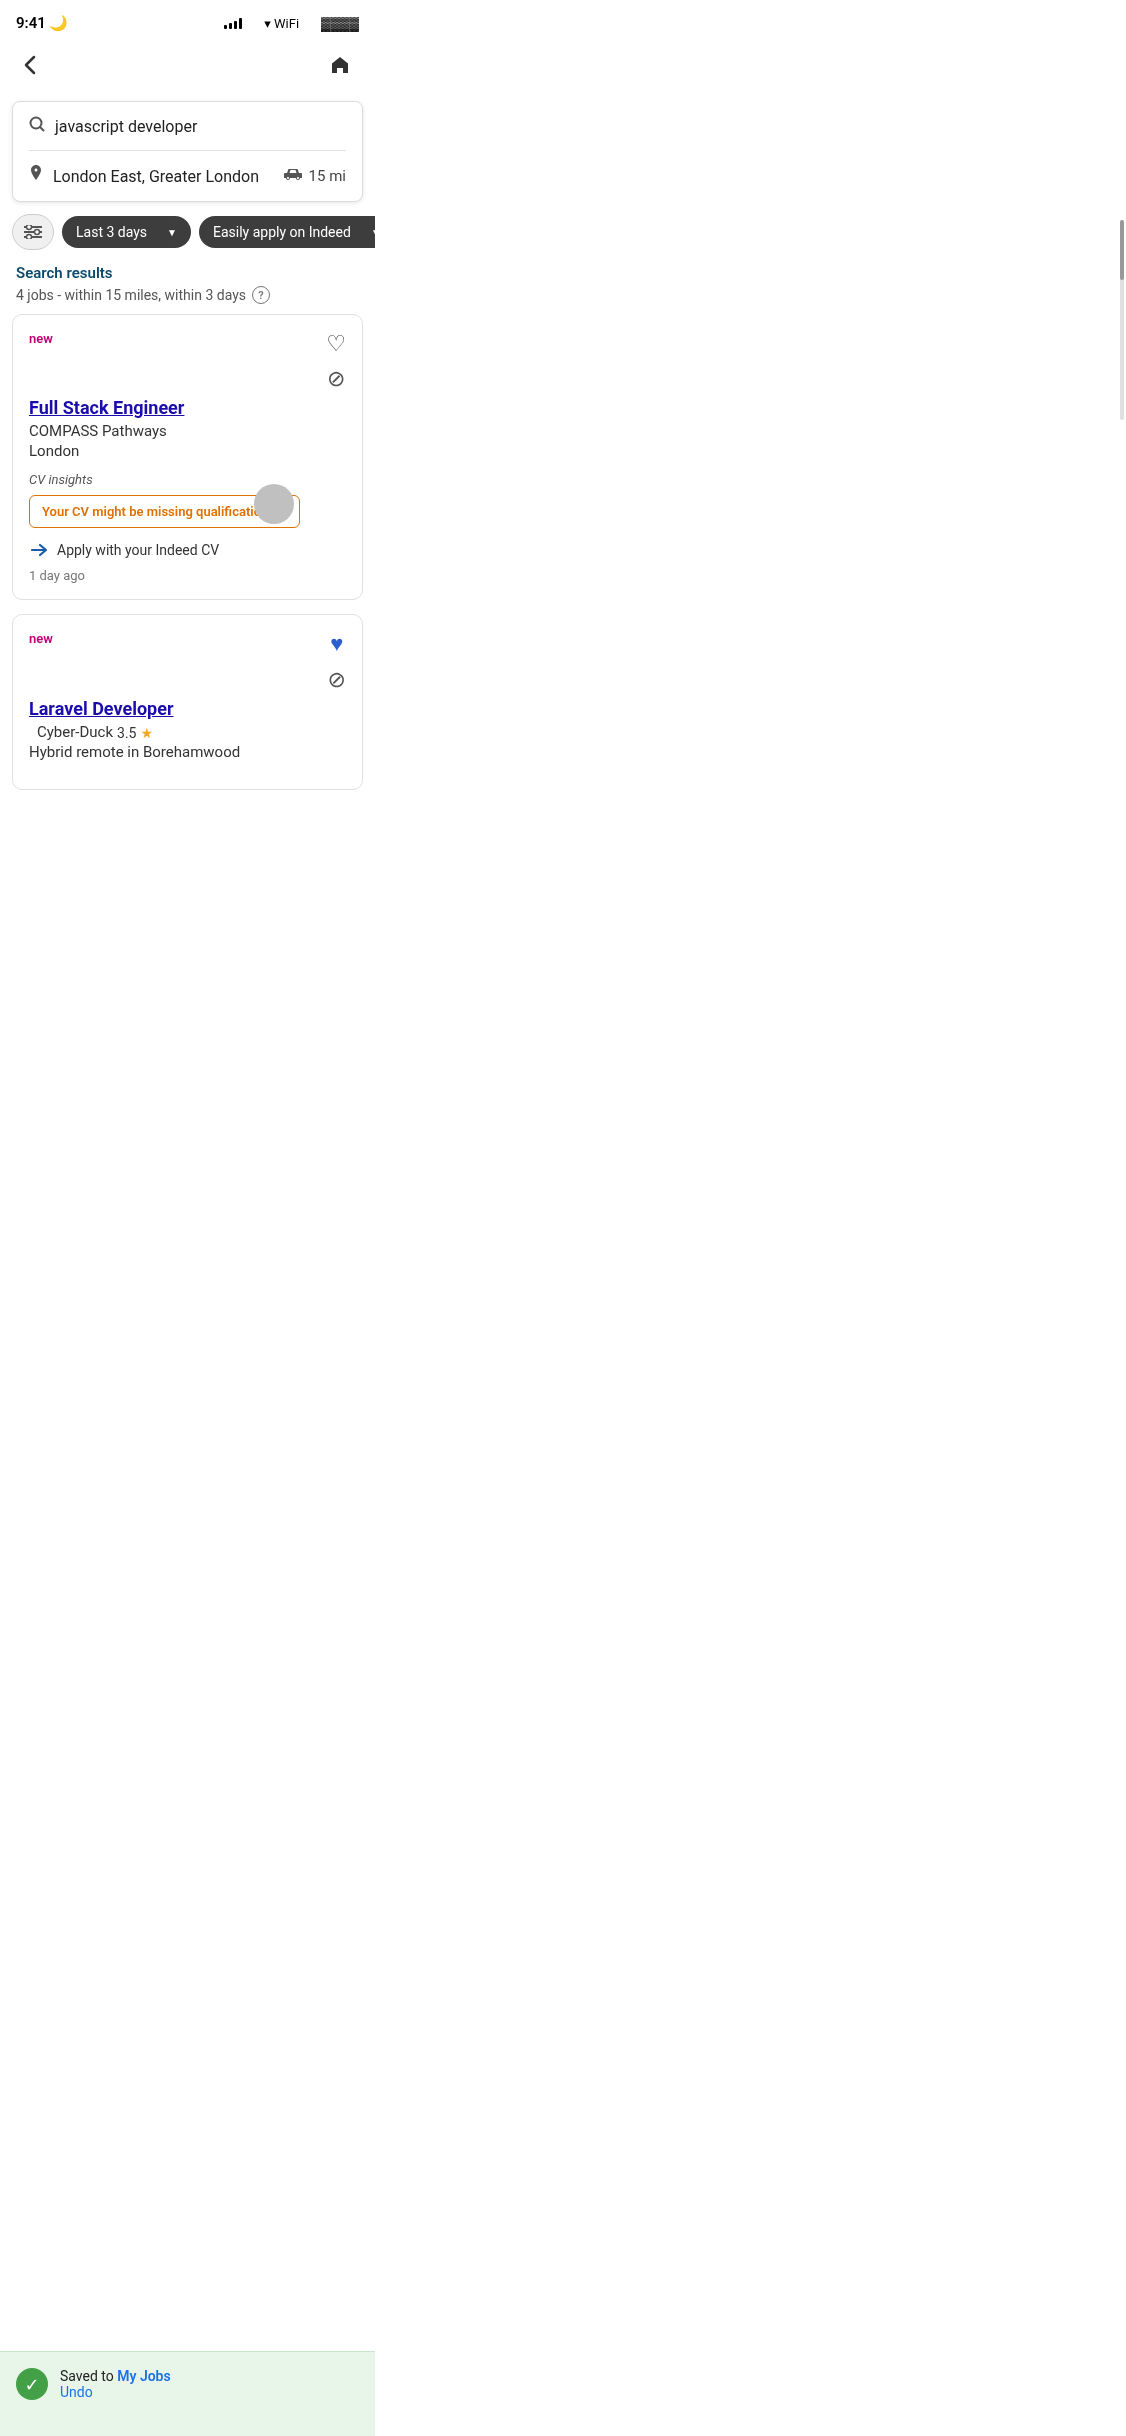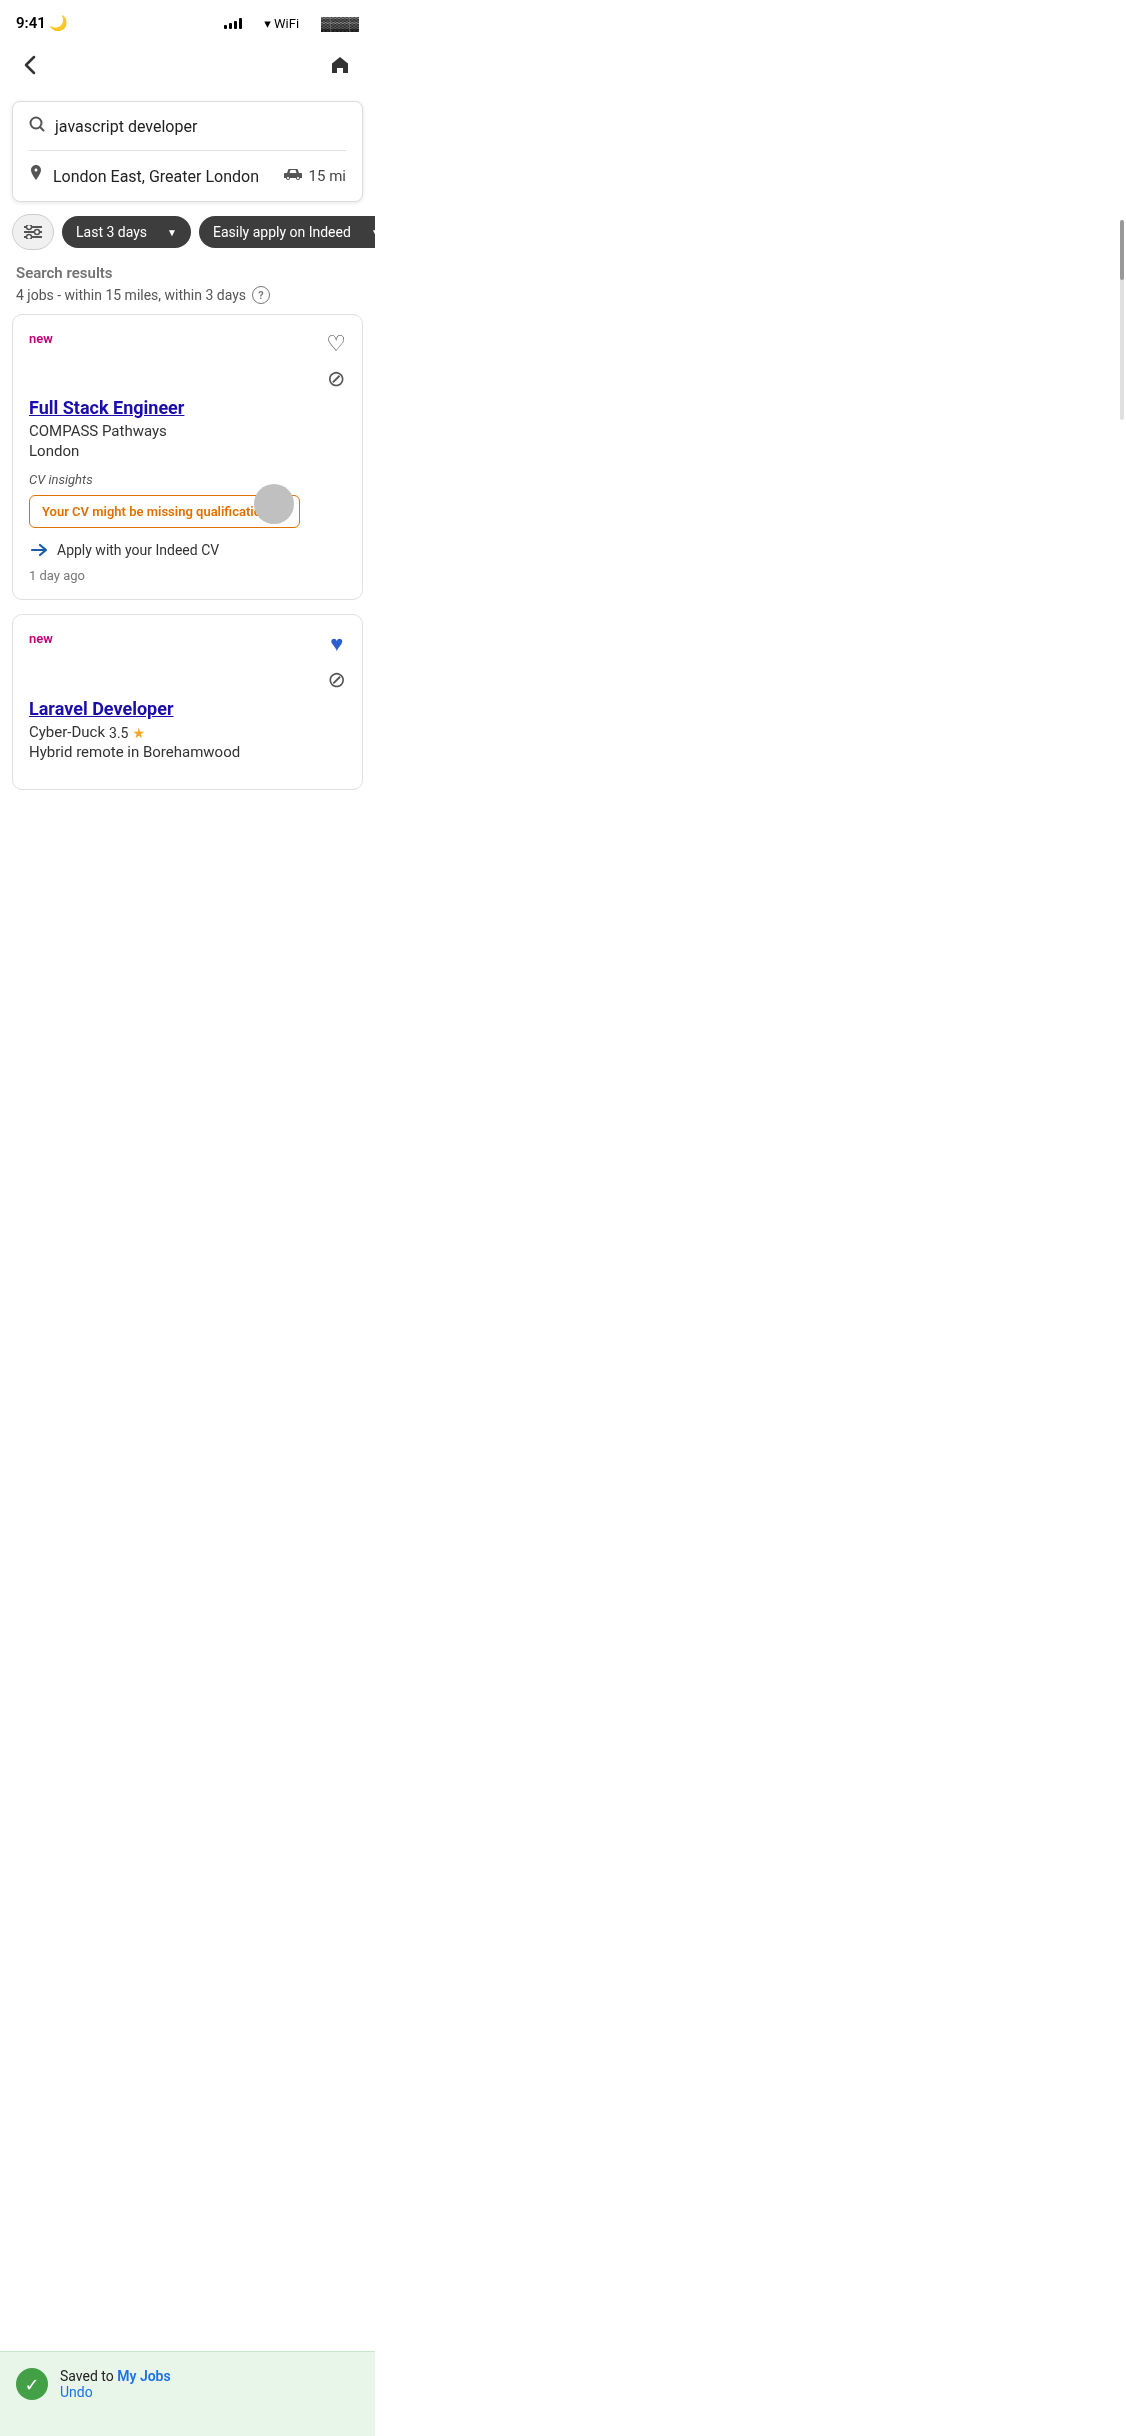--- a/index.html
+++ b/index.html
@@ -156,21 +156,21 @@
       font-size: 10px;
     }
 
     
     .results-info {
       padding: 0 16px 10px;
     }
     .results-title {
       font-size: 15px;
       font-weight: 600;
-      color: #737373;
+      color: #0c4a6e;
       margin-bottom: 4px;
     }
     .results-subtitle {
       display: flex;
       align-items: center;
       gap: 6px;
       font-size: 14px;
       color: #555;
     }
     .info-circle {
@@ -298,20 +298,21 @@
       height: 40px;
       border-radius: 50%;
       background: #c0c0c0;
     }
 
     
     .rating-row {
       display: flex;
       align-items: center;
       gap: 4px;
+      margin-left: 8px;
     }
     .rating-star {
       color: #f5a623;
       font-size: 14px;
     }
     .rating-num {
       font-size: 14px;
       color: #333;
     }
 

